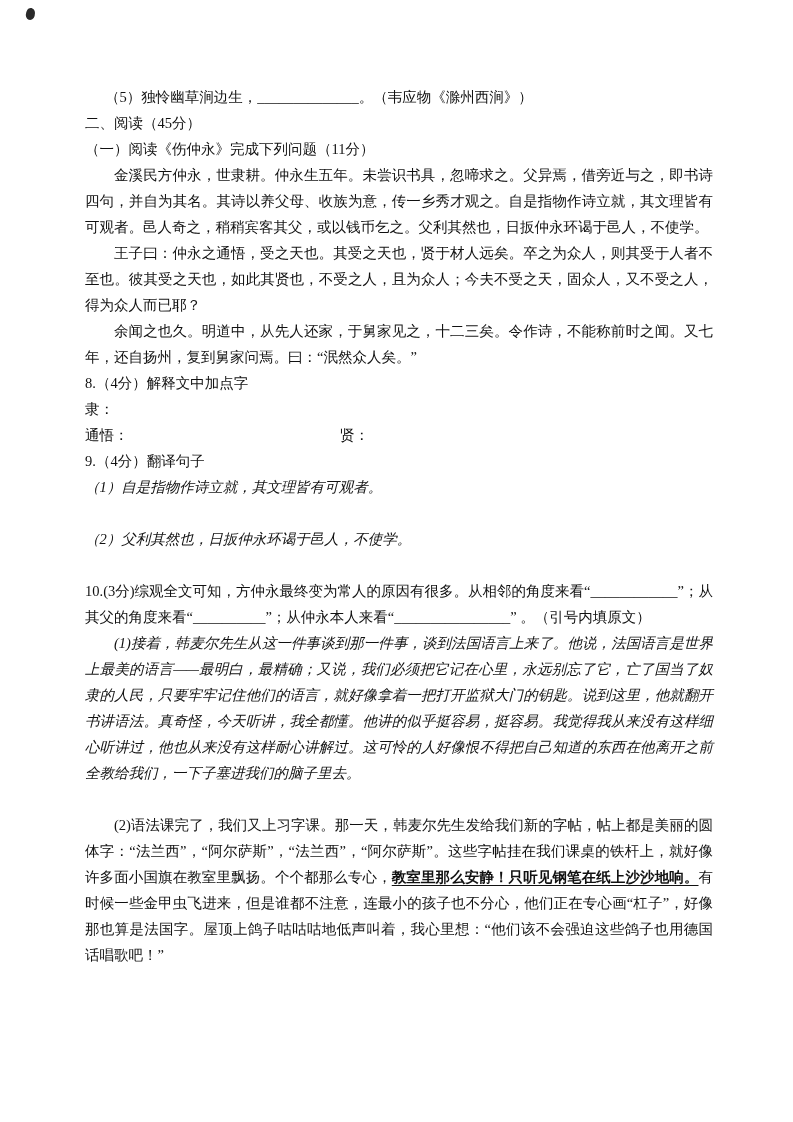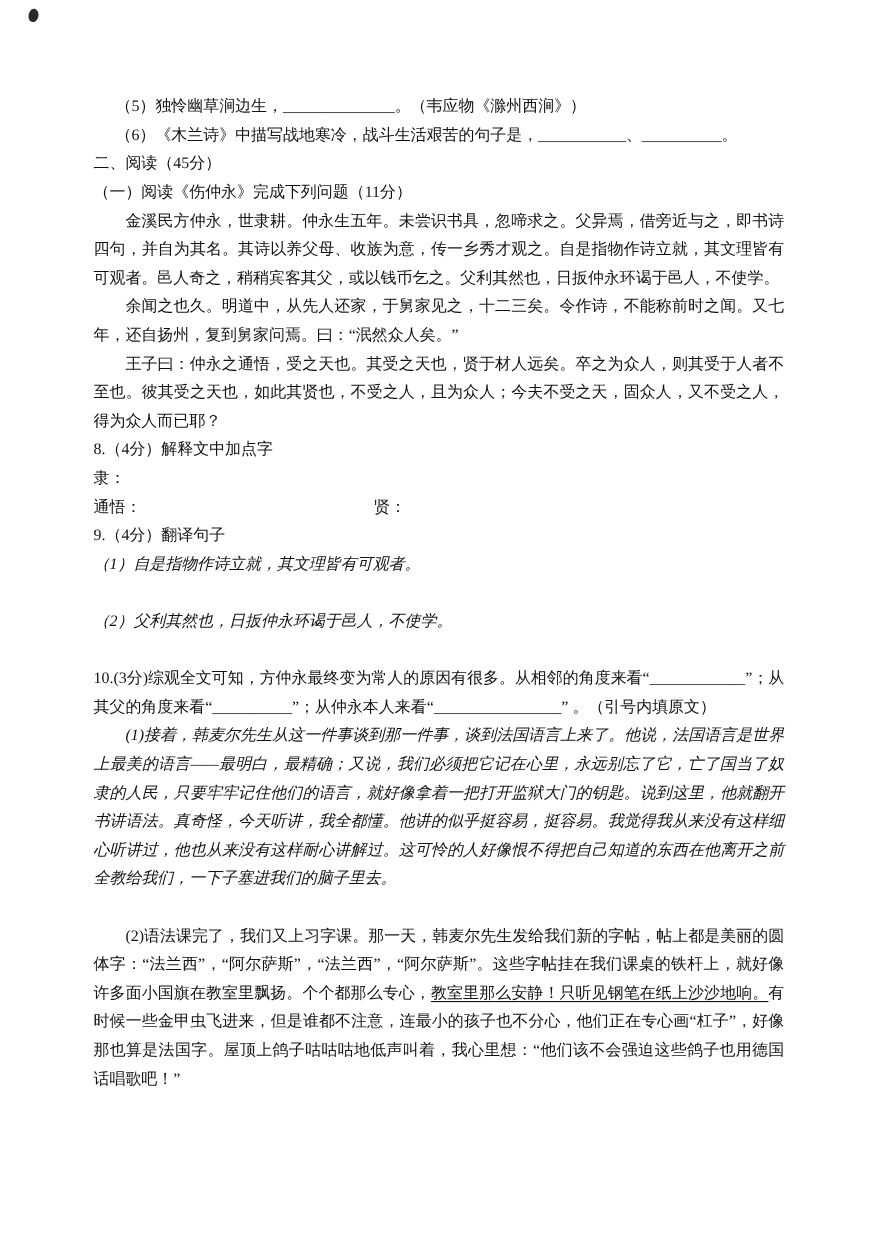--- a/index.html
+++ b/index.html
@@ -39,42 +39,41 @@
   }
   p { margin: 0; }
   .hang { text-indent: 20px; }   
   .para { text-indent: 2em; }    
   .mb1  { margin-bottom: 26px; font-style: italic; } 
   .two-col {
     display: grid;
     grid-template-columns: 255px 1fr;
   }
   .emph {
-    font-weight: normal;
+    font-weight: bold;
     text-decoration: underline;
     text-underline-offset: 3px;
   }
 </style>
 </head>
 <body>
 
 <div class="page">
   <div class="ink-speck"></div>
 
   <div class="content">
 
     <p class="hang">（5）独怜幽草涧边生，______________。（韦应物《滁州西涧》）</p>
-    <p class="hang">（6）《木兰诗》中描写战地寒冷，战斗生活艰苦的句子是，___________、__________。</p>
 
     <p>二、阅读（45分）</p>
     <p>（一）阅读《伤仲永》完成下列问题（11分）</p>
 
     <p class="para">金溪民方仲永，世隶耕。仲永生五年。未尝识书具，忽啼求之。父异焉，借旁近与之，即书诗四句，并自为其名。其诗以养父母、收族为意，传一乡秀才观之。自是指物作诗立就，其文理皆有可观者。邑人奇之，稍稍宾客其父，或以钱币乞之。父利其然也，日扳仲永环谒于邑人，不使学。</p>
+    <p class="para">王子曰：仲永之通悟，受之天也。其受之天也，贤于材人远矣。卒之为众人，则其受于人者不至也。彼其受之天也，如此其贤也，不受之人，且为众人；今夫不受之天，固众人，又不受之人，得为众人而已耶？</p>
     <p class="para">余闻之也久。明道中，从先人还家，于舅家见之，十二三矣。令作诗，不能称前时之闻。又七年，还自扬州，复到舅家问焉。曰：“泯然众人矣。”</p>
-    <p class="para">王子曰：仲永之通悟，受之天也。其受之天也，贤于材人远矣。卒之为众人，则其受于人者不至也。彼其受之天也，如此其贤也，不受之人，且为众人；今夫不受之天，固众人，又不受之人，得为众人而已耶？</p>
 
     <p>8.（4分）解释文中加点字</p>
     <div class="two-col">
       <span>隶：</span>
     </div>
     <div class="two-col">
       <span>通悟：</span>
       <span>贤：</span>
     </div>
 

